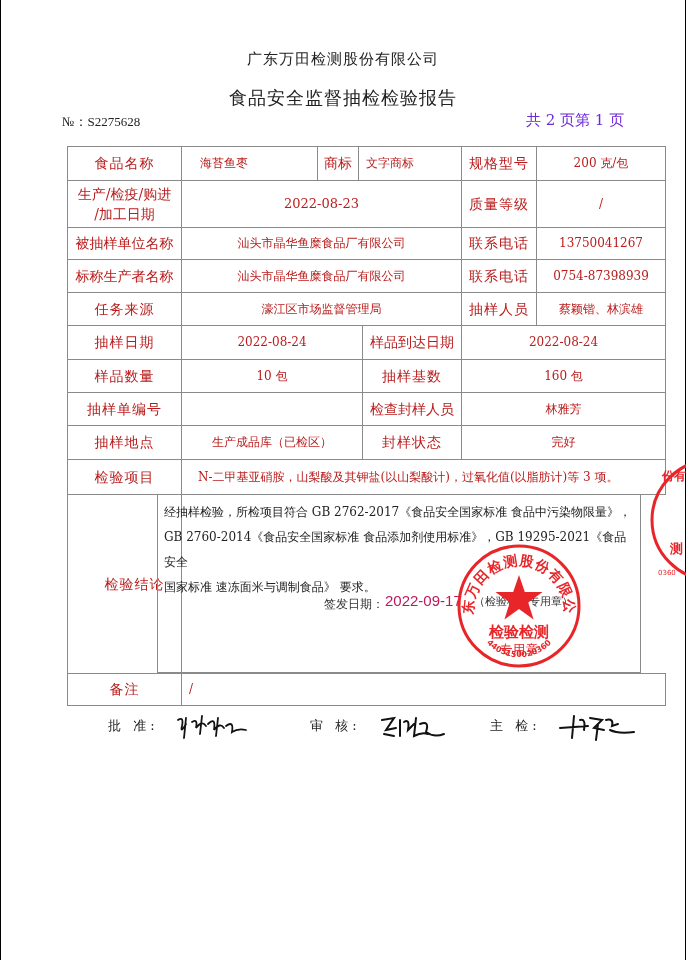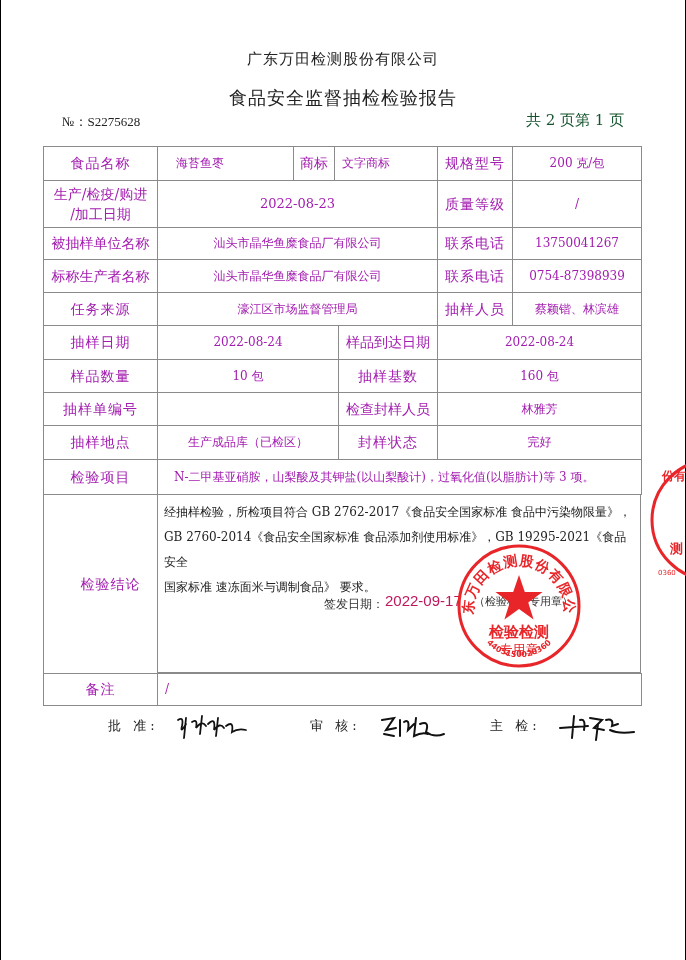--- a/index.html
+++ b/index.html
@@ -5,25 +5,25 @@
   * { box-sizing: border-box; margin: 0; padding: 0; }
   html, body { width: 686px; height: 960px; background: #ffffff; overflow: hidden; }
   body { position: relative; font-family: "DejaVu Serif", "Liberation Serif", serif; color: #222; }
   .page-frame { position: absolute; left: 0; top: 0; width: 686px; height: 960px;
     border-left: 1px solid #000; border-right: 1px solid #000; }
   .company { position: absolute; left: 0; width: 686px; top: 50px; text-align: center;
     font-size: 15px; letter-spacing: 1px; color: #222; }
   .title { position: absolute; left: 0; width: 686px; top: 86px; text-align: center;
     font-size: 18px; letter-spacing: 1px; color: #222; }
   .report-no { position: absolute; left: 62px; top: 113px; font-size: 13px; color: #222; font-family: Liberation Serif, serif; }
-  .page-count { position: absolute; left: 526px; top: 111px; font-size: 15px; color: #14532d; }
+  .page-count { position: absolute; left: 526px; top: 111px; font-size: 15px; color: #6d28d9; }
 
   .grid { position: absolute; left: 0; top: 0; width: 686px; height: 960px; }
   .cell { position: absolute; border: 1px solid #8a8a8a; display: flex; align-items: center;
-    justify-content: center; text-align: center; font-size: 13px; color: #a21caf; line-height: 1.35; }
+    justify-content: center; text-align: center; font-size: 13px; color: #b91c1c; line-height: 1.35; margin-left: 24px; }
   .lbl { font-size: 14px; letter-spacing: 1px; }
   .val { font-size: 12px; }
   .left { justify-content: flex-start; text-align: left; padding-left: 7px; }
   .conclusion-body { position: absolute; left: 157px; top: 494px; width: 484px; height: 179px;
     border: 1px solid #8a8a8a; }
   .conc-text { position: absolute; left: 6px; top: 5px; width: 470px; font-size: 12px;
     line-height: 25px; color: #222; }
   .stamp-note { position: absolute; left: 316px; top: 99px; font-size: 11px; color: #333; }
   .issue-label { position: absolute; left: 166px; top: 101px; font-size: 12px; color: #333; }
   .issue-date { position: absolute; left: 227px; top: 97px; font-family: "Liberation Sans", sans-serif;

